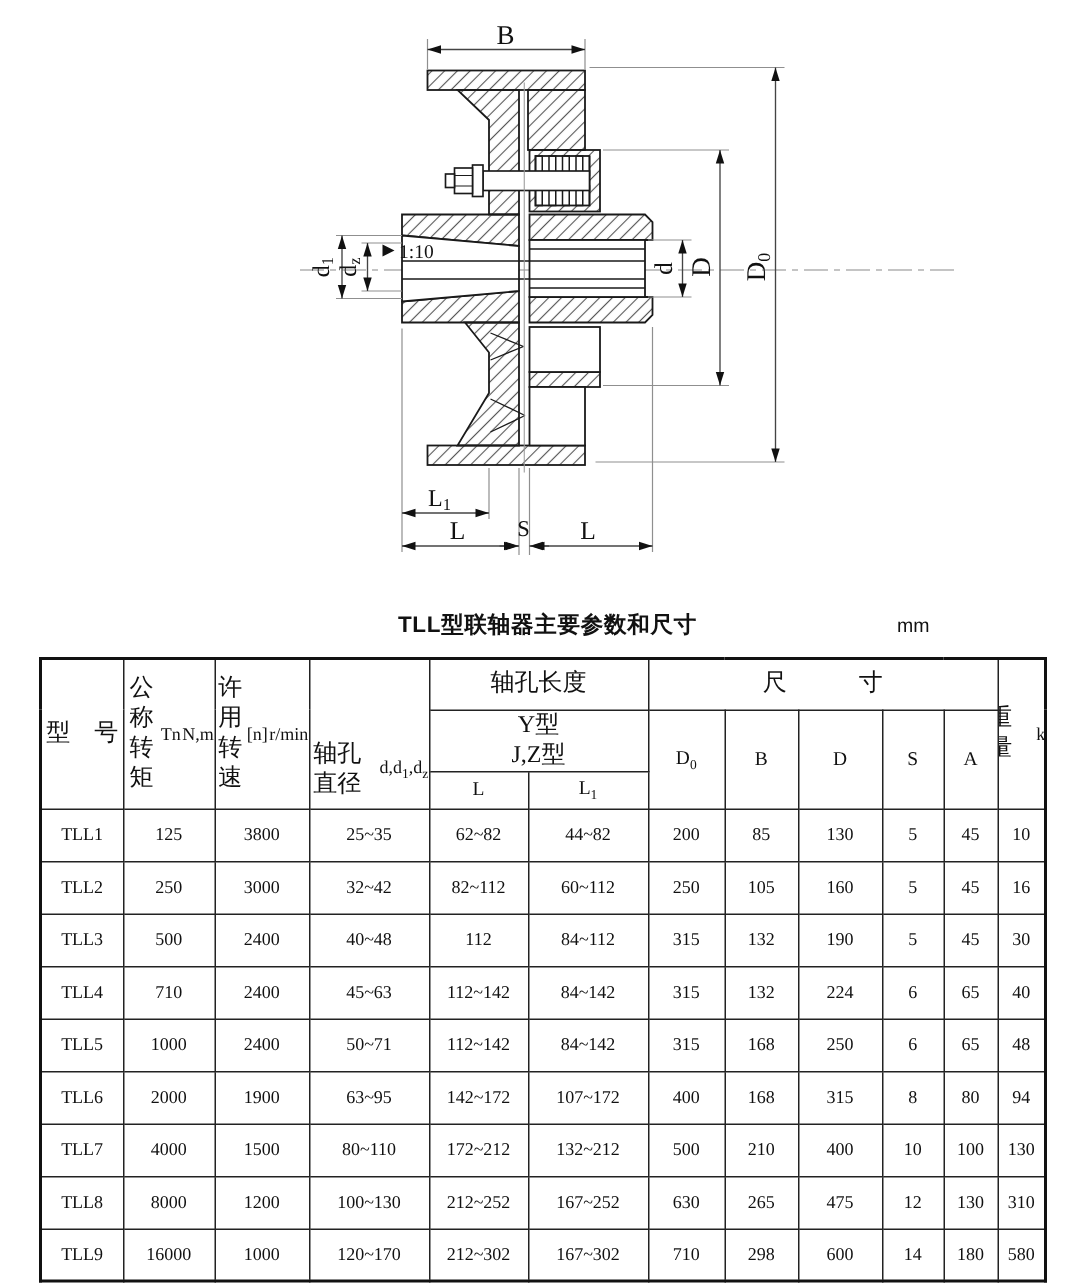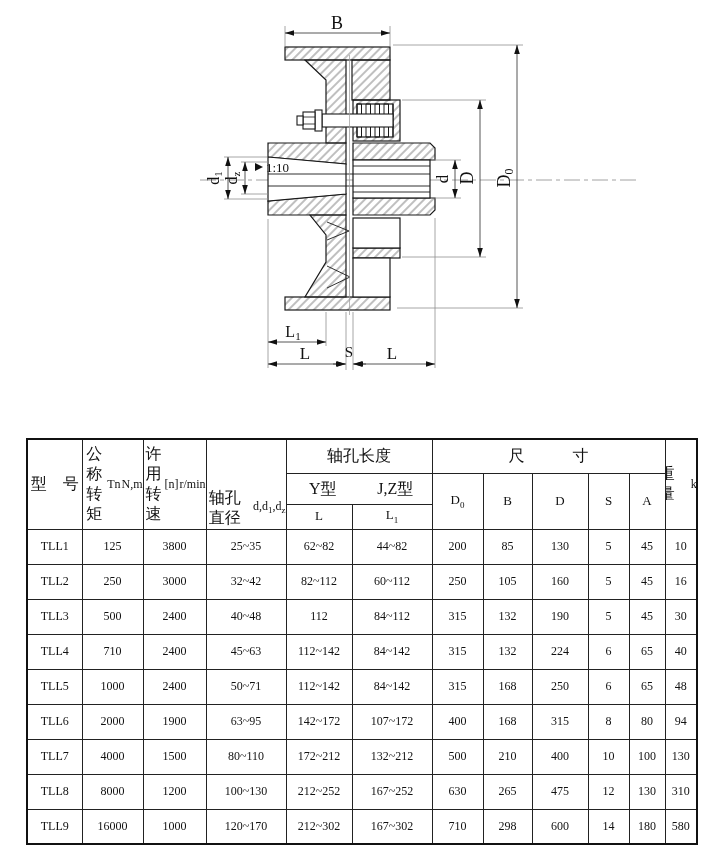--- a/index.html
+++ b/index.html
@@ -16,21 +16,21 @@
              table-layout:fixed;border:2px solid #111;}
   table.spec td,table.spec th{border:1px solid #222;text-align:center;vertical-align:middle;
              padding:0;font-weight:normal;font-size:12px;line-height:1.25;overflow:hidden;}
   table.spec .hzh{font-size:16px;}
   table.spec .letter{font-size:13px;}
   tr.hr1{height:34px;} tr.hr2{height:31px;} tr.hr3{height:25px;}
   tr.dr{height:35px;}
   .stack{display:flex;flex-direction:row;align-items:center;justify-content:center;gap:1px;}
   .stack.gapped{gap:10px;margin-top:48px;}
   .stack.wgap{gap:16px;}
-  .twocol{display:flex;width:100%;}
+  .twocol{display:flex;width:100%;flex-direction:column;}
   .twocol span{flex:1;text-align:center;}
   sub{font-size:9px;}
 </style>
 </head>
 <body>
 
 <div class="stage">
 
   <svg width="725" height="432" viewBox="0 0 725 432">
     <defs>
@@ -119,20 +119,24 @@
     <text transform="rotate(-90 473 178)" x="473" y="178" font-size="18" fill="#111" text-anchor="middle">D</text>
     <text transform="rotate(-90 448 179)" x="448" y="179" font-size="17" fill="#111" text-anchor="middle">d</text>
     <text transform="rotate(-90 219 178)" x="219" y="178" font-size="16" fill="#111" text-anchor="middle"><tspan>d</tspan><tspan dy="3" font-size="11">1</tspan></text>
     <text transform="rotate(-90 237 178)" x="237" y="178" font-size="16" fill="#111" text-anchor="middle"><tspan>d</tspan><tspan dy="3" font-size="11">z</tspan></text>
     <text x="293" y="337" font-size="16" fill="#111" text-anchor="middle"><tspan>L</tspan><tspan dy="3" font-size="11">1</tspan></text>
     <text x="305" y="359" font-size="17" fill="#111" text-anchor="middle">L</text>
     <text x="349" y="357" font-size="15" fill="#111" text-anchor="middle">S</text>
     <text x="392" y="359" font-size="17" fill="#111" text-anchor="middle">L</text>
   </svg>
 
+  <div class="titlebar">
+    <div class="tbl-title">TLL型联轴器主要参数和尺寸</div>
+    <div class="tbl-unit">mm</div>
+  </div>
 
   <table class="spec">
     <colgroup>
       <col style="width:55px">
         <col style="width:61px">
         <col style="width:63px">
         <col style="width:80px">
       <col style="width:66px">
         <col style="width:80px">
         <col style="width:51px">

